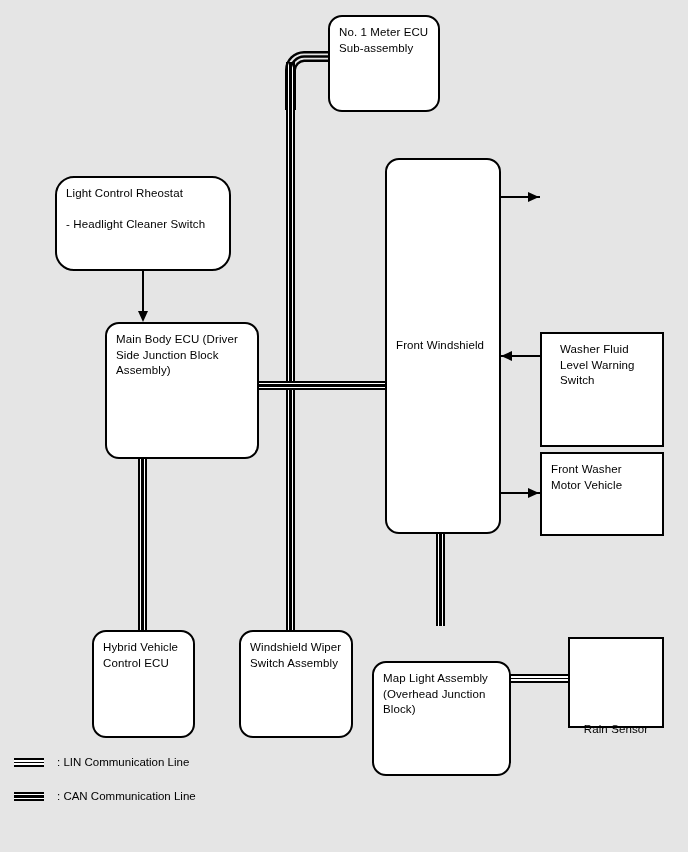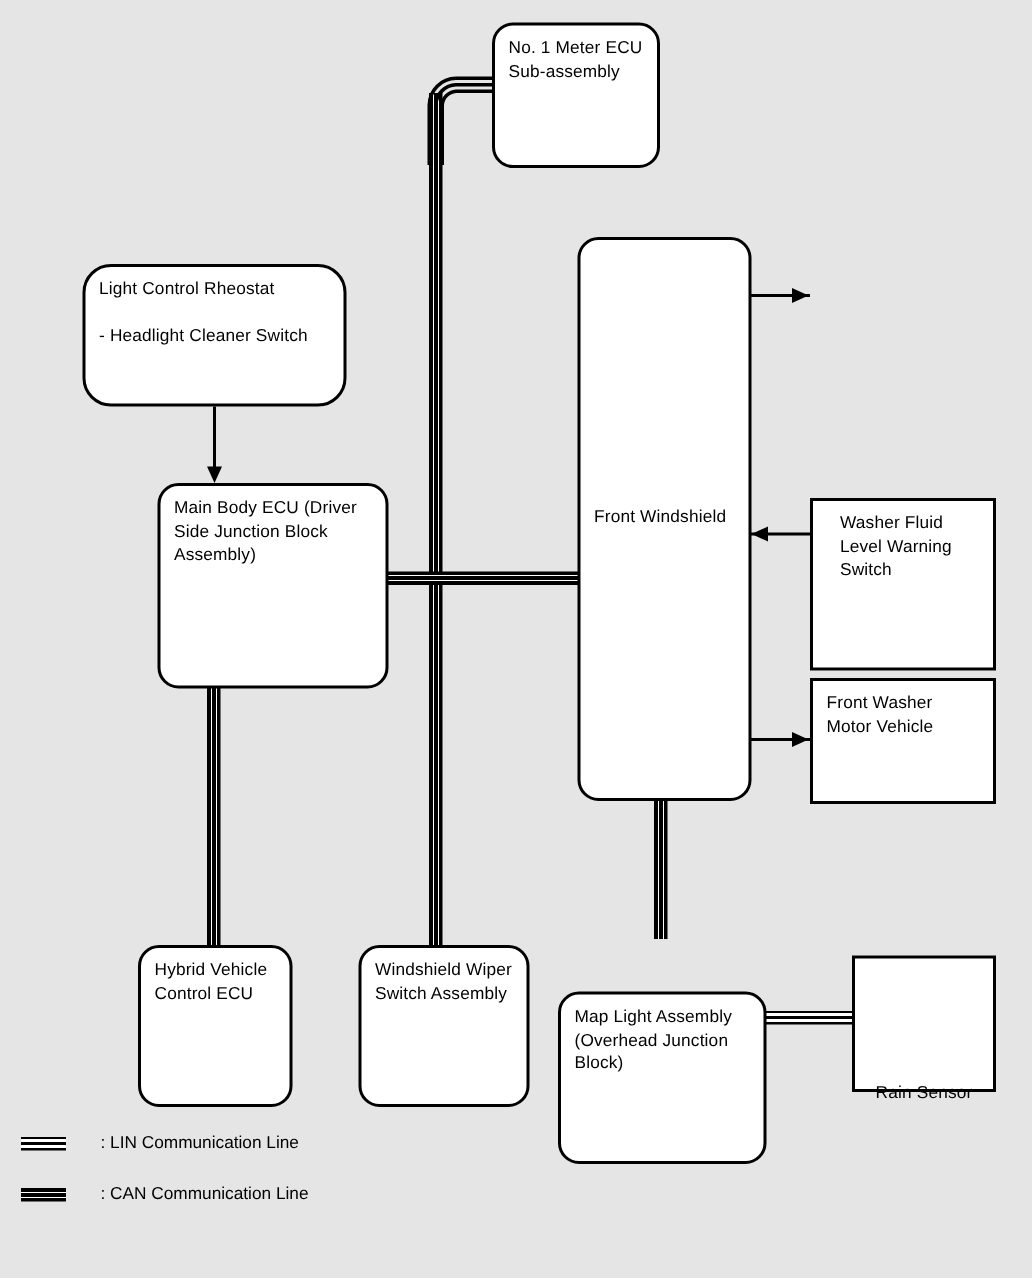--- a/index.html
+++ b/index.html
@@ -143,21 +143,21 @@
     border-top: 5.5px solid transparent;
     border-bottom: 5.5px solid transparent;
     border-right: 11px solid #000000;
   }
 
   
   .legend-row {
     position: absolute;
     display: flex;
     align-items: center;
-    gap: 23px;
+    gap: 13px;
     z-index: 6;
     justify-content: center;
   }
   .legend-swatch {
     width: 30px;
     height: 9px;
     flex: 0 0 auto;
   }
   .legend-swatch.lin {
     background:

